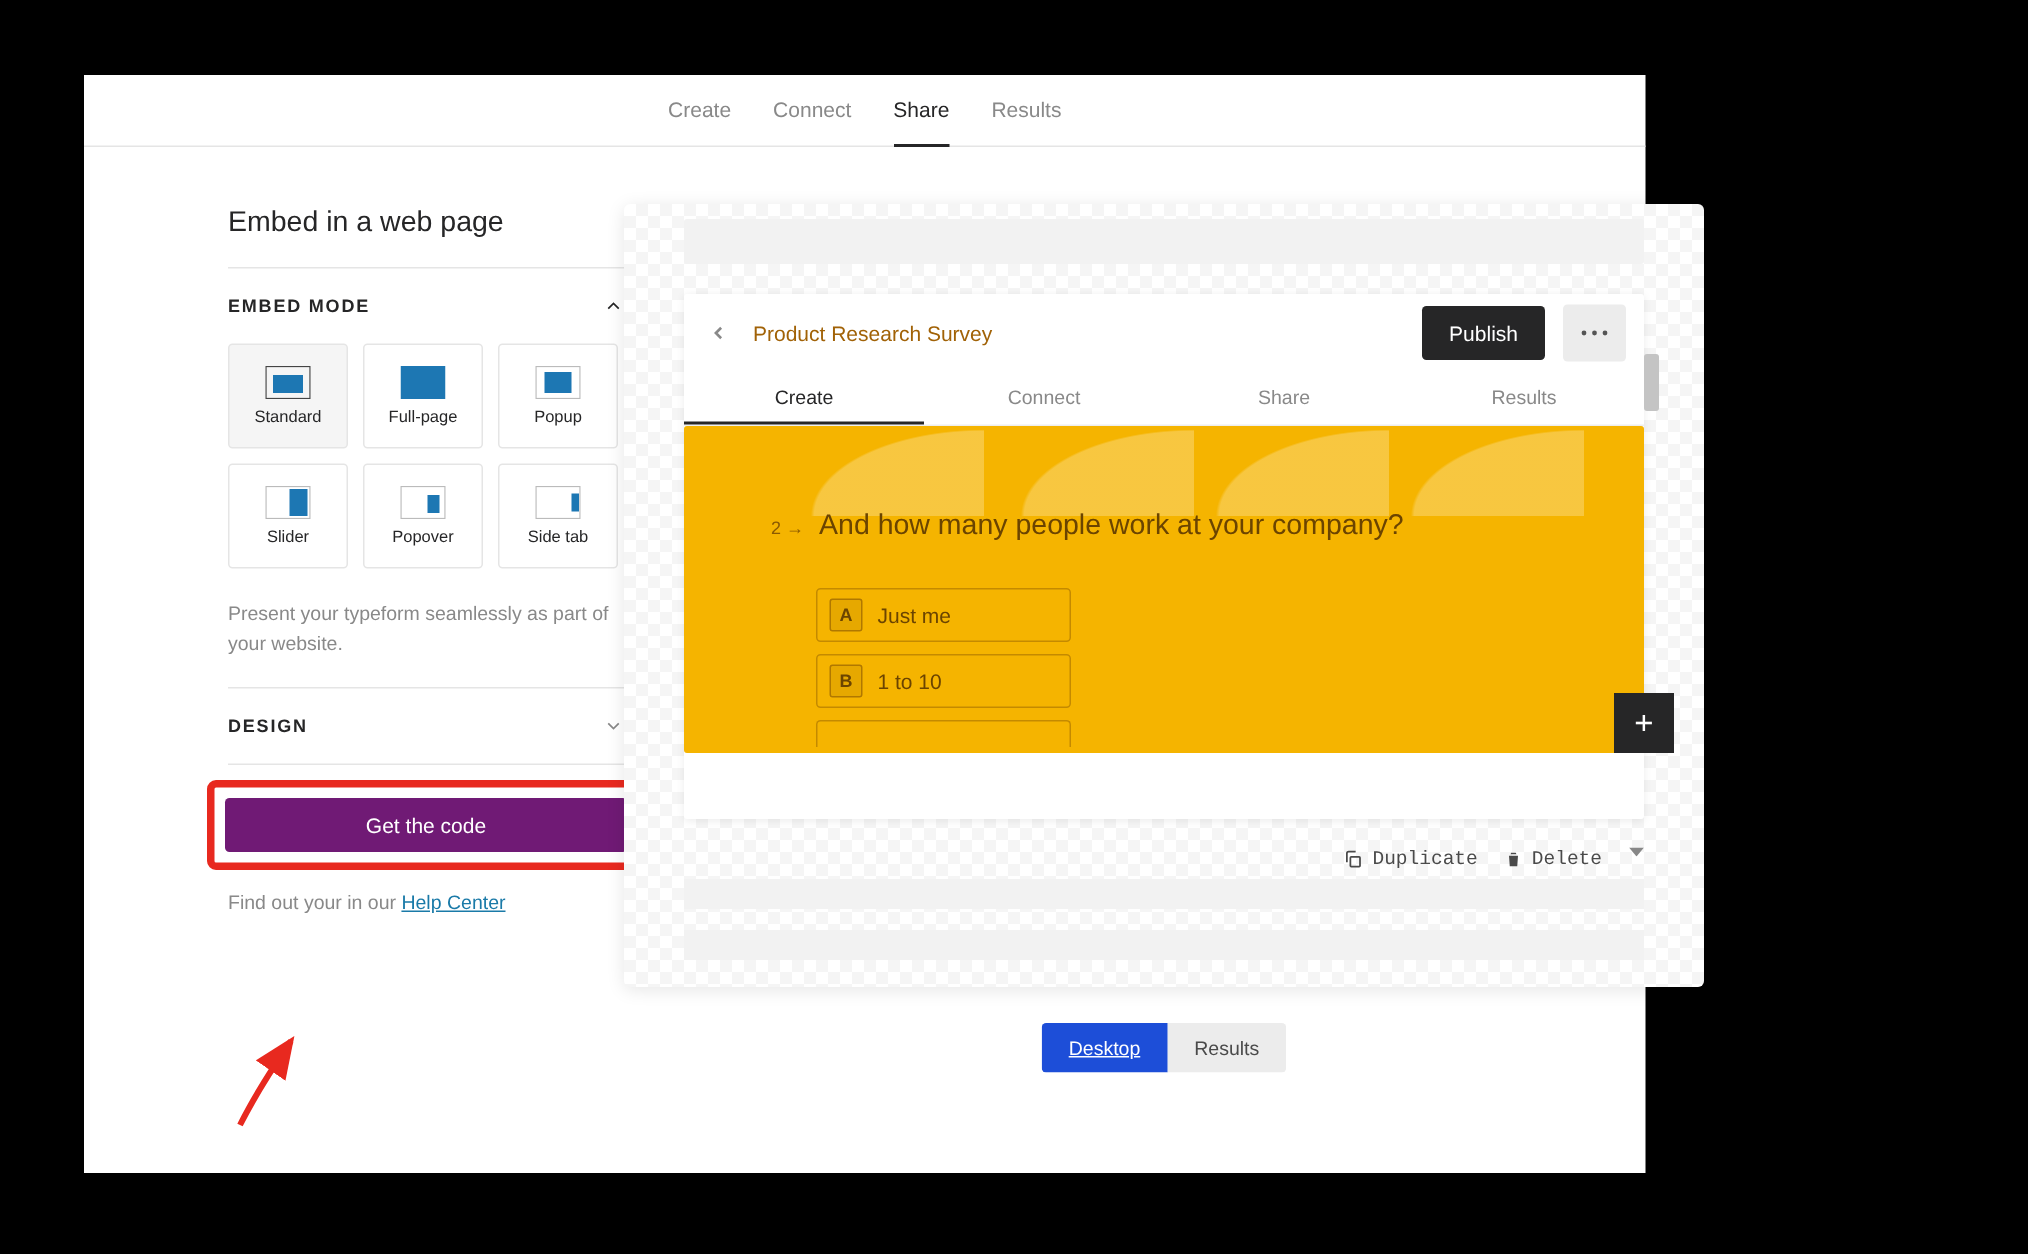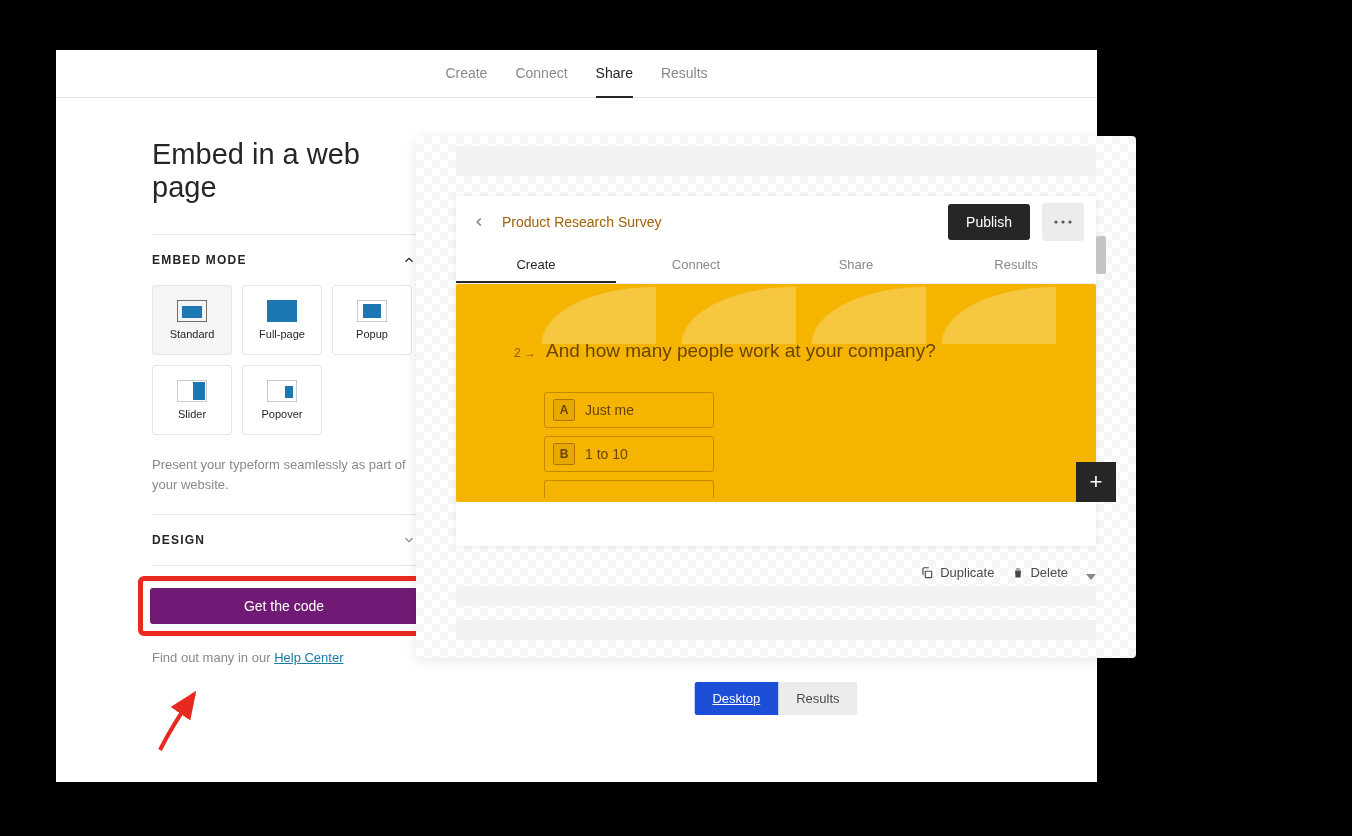--- a/index.html
+++ b/index.html
@@ -42,21 +42,21 @@
 .content {
   display: flex;
   height: calc(100% - 48px);
 }
 
 .left-panel {
   width: 424px;
   padding: 40px 0 0 96px;
 }
 .left-inner { width: 264px; }
-.panel-title { font-size: 29px; font-weight: 400; color: #262627; margin-bottom: 30px; }
+.panel-title { font-size: 19px; font-weight: 400; color: #262627; margin-bottom: 18px; }
 .divider { border-top: 1px solid #e5e5e5; }
 
 .section-hdr {
   display: flex; justify-content: space-between; align-items: center;
   padding: 18px 0; cursor: pointer;
 }
 .section-hdr .lbl { font-size: 12px; font-weight: 600; letter-spacing: 1.2px; color: #262627; }
 .chev { width: 14px; height: 14px; }
 
 .mode-grid {
@@ -154,22 +154,22 @@
 .option.partial { height: 18px; border-bottom: none; border-radius: 3px 3px 0 0; overflow: hidden; }
 
 .form-scrollbar { position: absolute; right: -10px; top: 40px; width: 10px; height: 38px; background: #c4c4c4; border-radius: 2px; }
 
 .fab {
   position: absolute; width: 40px; height: 40px; background: #262627; color: #fff;
   border: none; font-size: 22px; cursor: pointer; display: flex; align-items: center; justify-content: center;
   right: -20px; bottom: 44px;
 }
 .actions-row {
-  position: absolute; bottom: -34px; right: 0; display: flex; align-items: flex-end; gap: 18px;
-  font-size: 13px; color: #4a4a4a;
+  position: absolute; bottom: -34px; right: 0; display: flex; align-items: flex-start; gap: 18px;
+  font-size: 13px; color: #4a4a4a; font-family: Liberation Mono, monospace;
 }
 .action-item { display: flex; align-items: center; gap: 6px; cursor: pointer; }
 
 .skeleton-small1 { position: absolute; bottom: 52px; left: 40px; width: 640px; height: 20px; background: #f2f2f2; }
 .skeleton-small2 { position: absolute; bottom: 18px; left: 40px; width: 640px; height: 20px; background: #f2f2f2; }
 
 .view-toggle {
   position: absolute; left: 50%; transform: translateX(-50%); top: 584px;
   display: flex; border-radius: 3px; overflow: hidden;
 }
@@ -247,39 +247,48 @@
           </div>
           <div class="mode-card">
             <div class="mode-icon">
               <svg width="30" height="22">
                   <rect x="0" y="0" width="30" height="22" fill="none" stroke="#bbb" stroke-width="1.5"></rect>
                   <rect x="18" y="6" width="8" height="12" fill="#1d77b3"></rect>
                 </svg>
             </div>
             <span class="mode-label">Popover</span>
           </div>
+          <div class="mode-card">
+            <div class="mode-icon">
+              <svg width="30" height="22">
+                  <rect x="0" y="0" width="30" height="22" fill="none" stroke="#bbb" stroke-width="1.5"></rect>
+                  <rect x="24" y="5" width="5" height="12" fill="#1d77b3"></rect>
+                </svg>
+            </div>
+            <span class="mode-label">Side tab</span>
+          </div>
         </div>
 
         <p class="desc-text">Present your typeform seamlessly as part of your website.</p>
 
         <div class="divider"></div>
         <div class="section-hdr">
           <span class="lbl">DESIGN</span>
           <svg class="chev" viewBox="0 0 24 24" fill="none" stroke="#898989" stroke-width="2">
               <polyline points="6 9 12 15 18 9"></polyline>
             </svg>
         </div>
         <div class="divider"></div>
 
         <div class="highlight-box">
           <button class="code-btn">Get the code</button>
         </div>
 
         <p class="help-text">
-          <span>Find out many in our </span><a class="help-link">Help Center</a>
+          <span>Find out your in our </span><a class="help-link">Help Center</a>
         </p>
       </div>
     </div>
 
     <div class="right-panel">
       <div class="preview-canvas">
         <div class="skeleton-bar"></div>
 
         <div class="embedded-form">
           <div class="ef-header">

